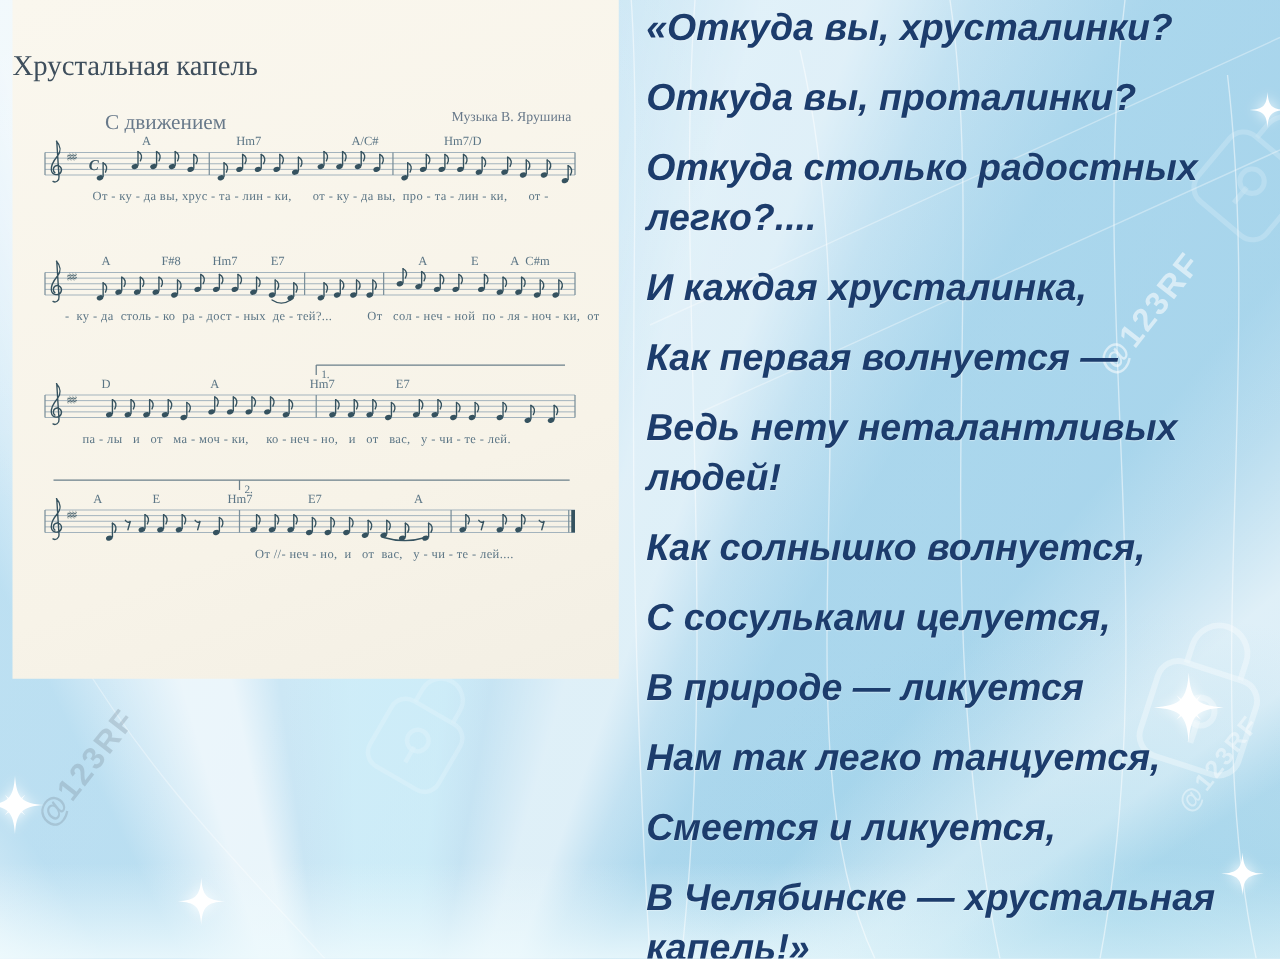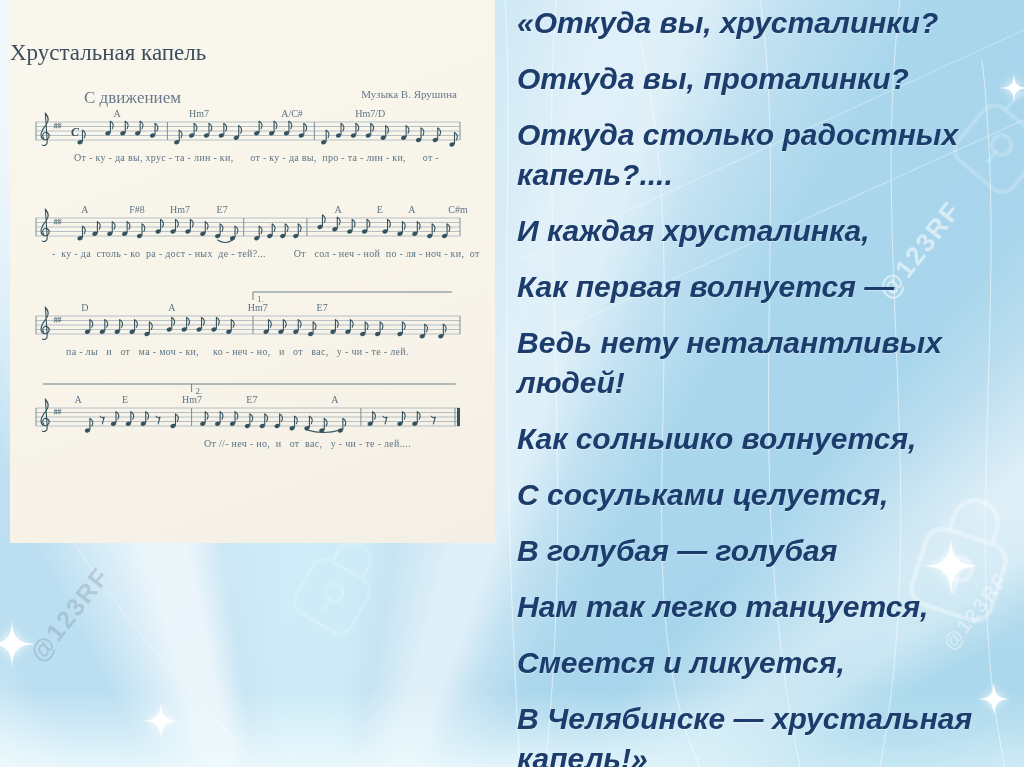--- a/index.html
+++ b/index.html
@@ -236,21 +236,21 @@
           <div class="staff-lyrics" style="left: 64px;">От - ку - да вы, хрус - та - лин - ки,      от - ку - да вы,  про - та - лин - ки,      от -</div>
         </div>
         <div class="staff-block" style="top: 188px;">
           <span class="chord" style="left: 74.836px;">A</span>
           <span class="chord" style="left: 126.916px;">F#8</span>
           <span class="chord" style="left: 170.068px;">Hm7</span>
           <span class="chord" style="left: 212.104px;">E7</span>
           <span class="chord" style="left: 328.168px;">A</span>
           <span class="chord" style="left: 369.832px;">E</span>
           <span class="chord" style="left: 401.824px;">A</span>
-          <span class="chord" style="left: 448px;">C#m</span>
+          <span class="chord" style="left: 420px;">C#m</span>
           <svg class="staff-svg" viewBox="0 0 485 70">
             <line class="sl" x1="26" y1="30" x2="450" y2="30"></line>
             <line class="sl" x1="26" y1="34.5" x2="450" y2="34.5"></line>
             <line class="sl" x1="26" y1="39" x2="450" y2="39"></line>
             <line class="sl" x1="26" y1="43.5" x2="450" y2="43.5"></line>
             <line class="sl" x1="26" y1="48" x2="450" y2="48"></line>
             <line class="bar" x1="26" y1="30" x2="26" y2="48"></line>
             <line class="bar" x1="233.68" y1="30" x2="233.68" y2="48"></line>
             <line class="bar" x1="296.91999999999996" y1="30" x2="296.91999999999996" y2="48"></line>
             <line class="bar" x1="450" y1="30" x2="450" y2="48"></line>
@@ -502,27 +502,27 @@
           <div class="staff-lyrics" style="left: 194px;">От //- неч - но,  и   от  вас,   у - чи - те - лей....</div>
         </div>
       </div>
   </div>
 
 
   <div class="lyrics" id="lyrics">
       <div class="lyr-line">«Откуда вы, хрусталинки?</div>
       <div class="lyr-line para">Откуда вы, проталинки?</div>
       <div class="lyr-line para">Откуда столько радостных</div>
-      <div class="lyr-line">капель?....</div>
+      <div class="lyr-line">легко?....</div>
       <div class="lyr-line para">И каждая хрусталинка,</div>
       <div class="lyr-line para">Как первая волнуется —</div>
       <div class="lyr-line para">Ведь нету неталантливых</div>
       <div class="lyr-line">людей!</div>
       <div class="lyr-line para">Как солнышко волнуется,</div>
       <div class="lyr-line para">С сосульками целуется,</div>
-      <div class="lyr-line para">В голубая — голубая</div>
+      <div class="lyr-line para">В природе — ликуется</div>
       <div class="lyr-line para">Нам так легко танцуется,</div>
       <div class="lyr-line para">Смеется и ликуется,</div>
       <div class="lyr-line para">В Челябинске — хрустальная</div>
       <div class="lyr-line">капель!»</div>
     </div>
 
 </div>
 
 </body></html>

